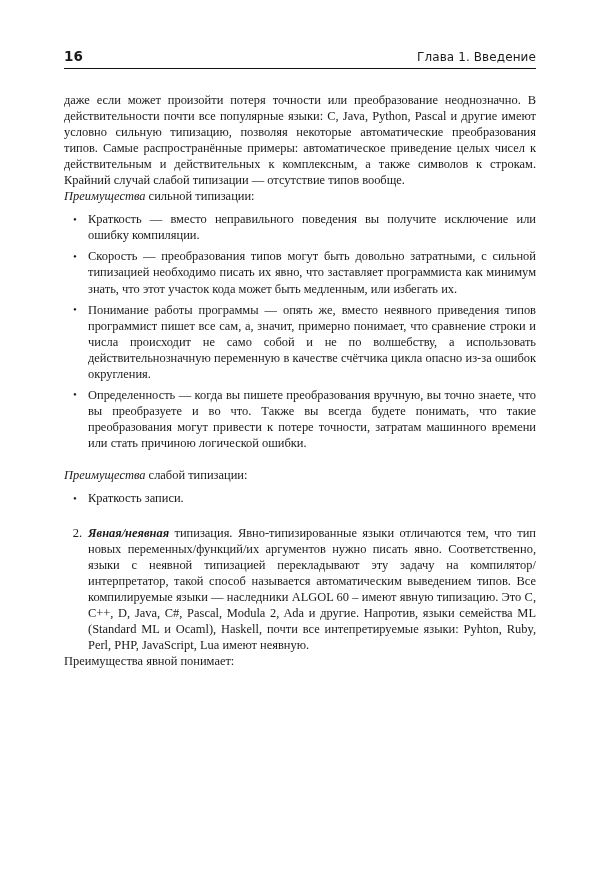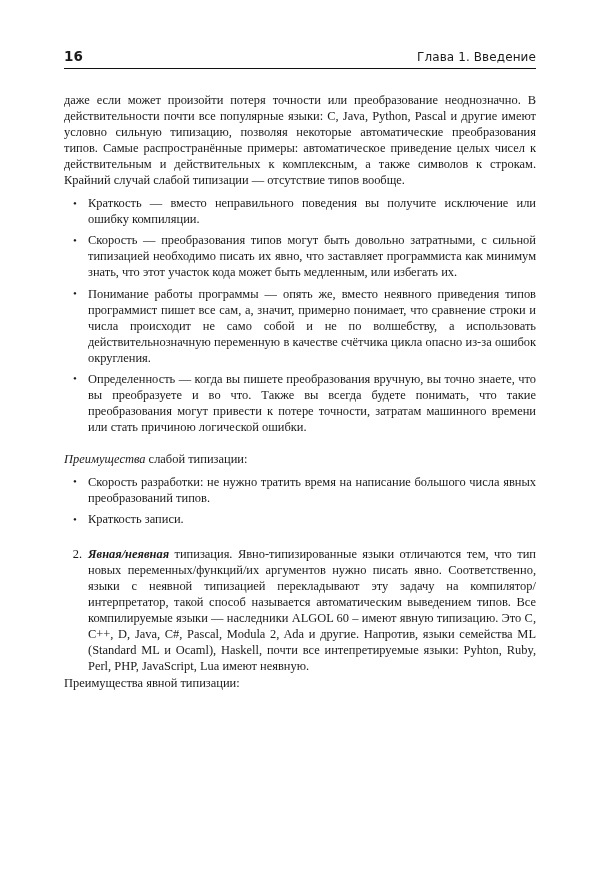--- a/index.html
+++ b/index.html
@@ -137,41 +137,41 @@
   <div class="header">
     <span class="folio">16</span>
     <span class="chaptitle">Глава 1. Введение</span>
   </div>
   <div class="header-rule"></div>
 
   <div class="body">
 
     <p class="para lead-in">даже если может произойти потеря точности или преобразование неодно­значно. В действительности почти все популярные языки: C, Java, Python, Pascal и другие имеют условно сильную типизацию, позволяя некоторые автоматические преобразования типов. Самые распространённые примеры: автоматическое приведение целых чисел к действительным и действитель­ных к комплексным, а также символов к строкам. Крайний случай слабой типизации — отсутствие типов вообще.</p>
 
+    <p class="para intro-line"><span class="it">Преимущества</span><span> сильной типизации:</span></p>
 
     <div class="gap-sm"></div>
 
     <ul class="bullets">
       <li>Краткость — вместо неправильного поведения вы получите исклю­чение или ошибку компиляции.</li>
       <li>Скорость — преобразования типов могут быть довольно затратными, с сильной типизацией необходимо писать их явно, что заставляет про­граммиста как минимум знать, что этот участок кода может быть мед­ленным, или избегать их.</li>
       <li>Понимание работы программы — опять же, вместо неявного приведе­ния типов программист пишет все сам, а, значит, примерно понимает, что сравнение строки и числа происходит не само собой и не по вол­шебству, а использовать действительнозначную переменную в качестве счётчика цикла опасно из-за ошибок округления.</li>
       <li>Определенность — когда вы пишете преобразования вручную, вы точ­но знаете, что вы преобразуете и во что. Также вы всегда будете по­нимать, что такие преобразования могут привести к потере точности, затратам машинного времени или стать причиною логической ошибки.</li>
     </ul>
 
     <div class="gap-sm"></div>
 
     <p class="para intro-line"><span class="it">Преимущества</span><span> слабой типизации:</span></p>
 
     <div class="gap-sm"></div>
 
     <ul class="bullets">
-      <li>Скорость разработки: не нужно тратить время на написание большого числа явных преобразований типов.</li>
       <li>Краткость записи.</li>
     </ul>
 
     <div class="gap-md"></div>
 
     <p class="para numitem"><span class="numlabel">2.</span><span class="bi">Явная/неявная</span><span> типизация. Явно-типизированные языки отличаются тем, что тип новых переменных/функций/их аргументов нужно писать яв­но. Соответственно, языки с неявной типизацией перекладывают эту задачу на компилятор/интерпретатор, такой способ называется автоматическим выведением типов. Все компилируемые языки — наследники ALGOL 60 – имеют явную типизацию. Это C, C++, D, Java, C#, Pascal, Modula 2, Ada и другие. Напротив, языки семейства ML (Standard ML и Ocaml), Haskell, почти все интепретируемые языки: Pyhton, Ruby, Perl, PHP, JavaScript, Lua имеют неявную.</span></p>
 
-    <p class="para tail-line"><span>Преимущества </span><span class="it">явной</span><span> типизации:</span></p>
+    <p class="para tail-line"><span>Преимущества </span><span class="it">явной</span><span> понимает:</span></p>
 
   </div>
 </div>
 
 </body></html>

